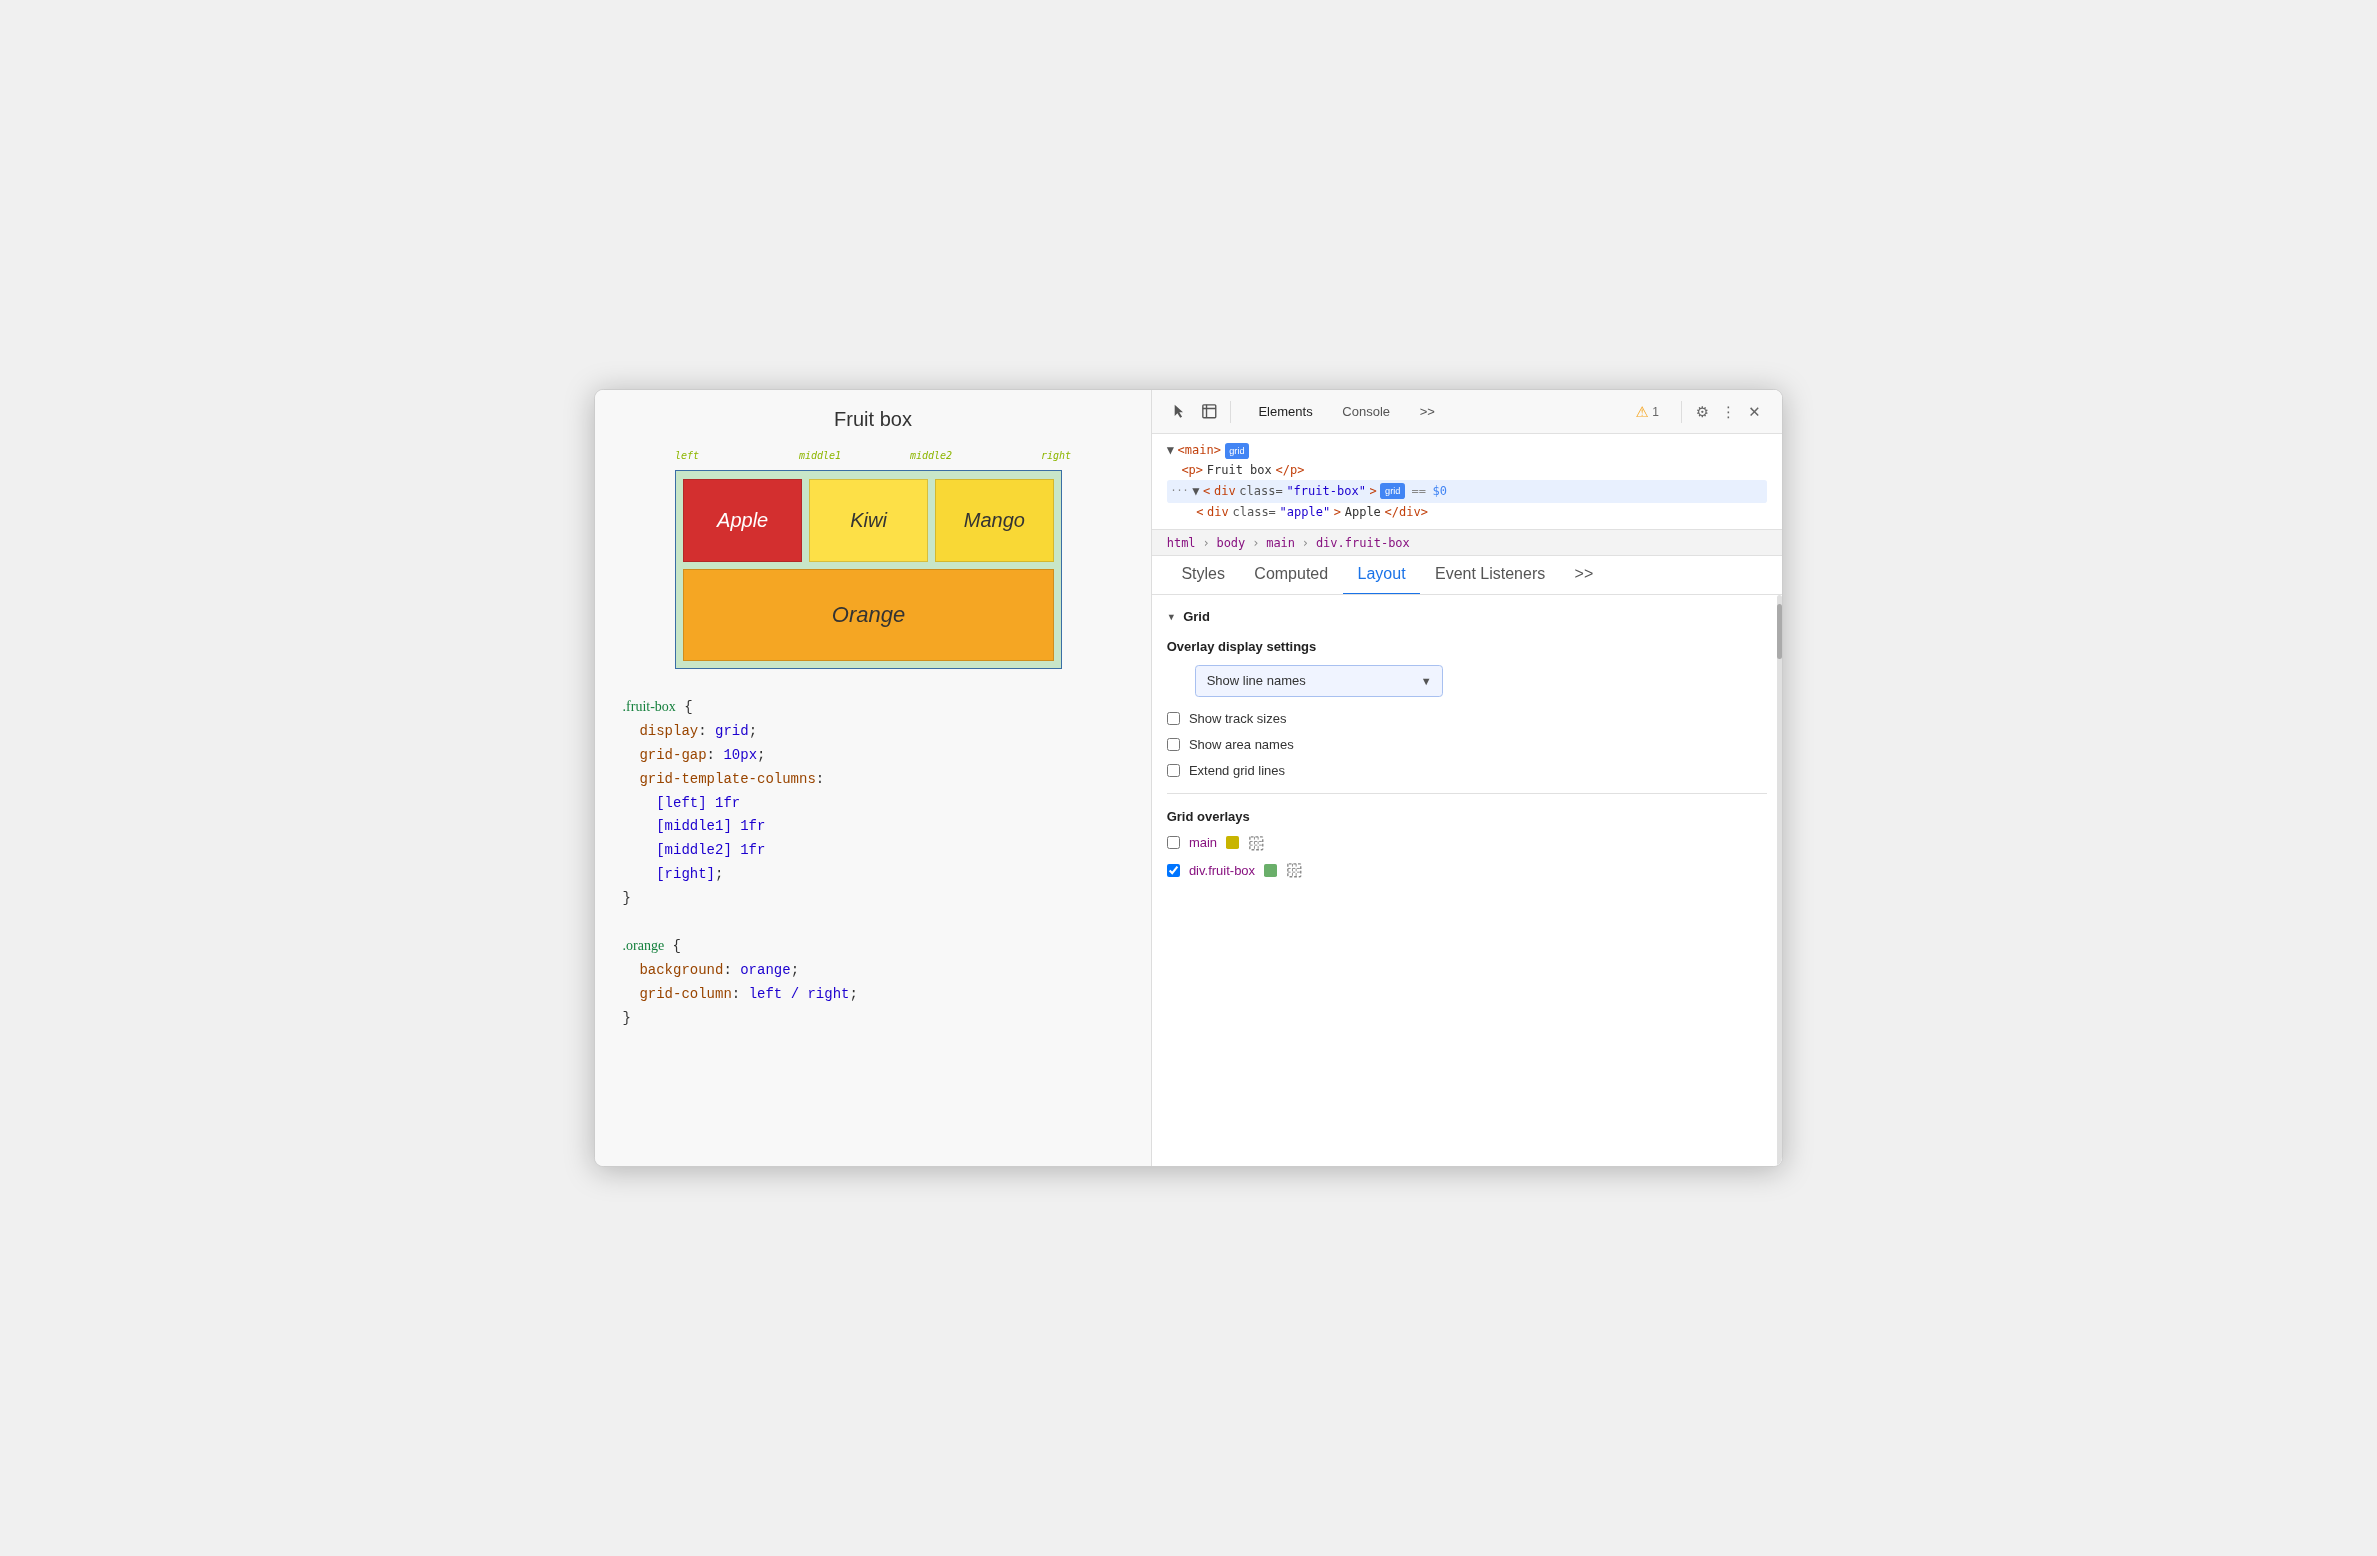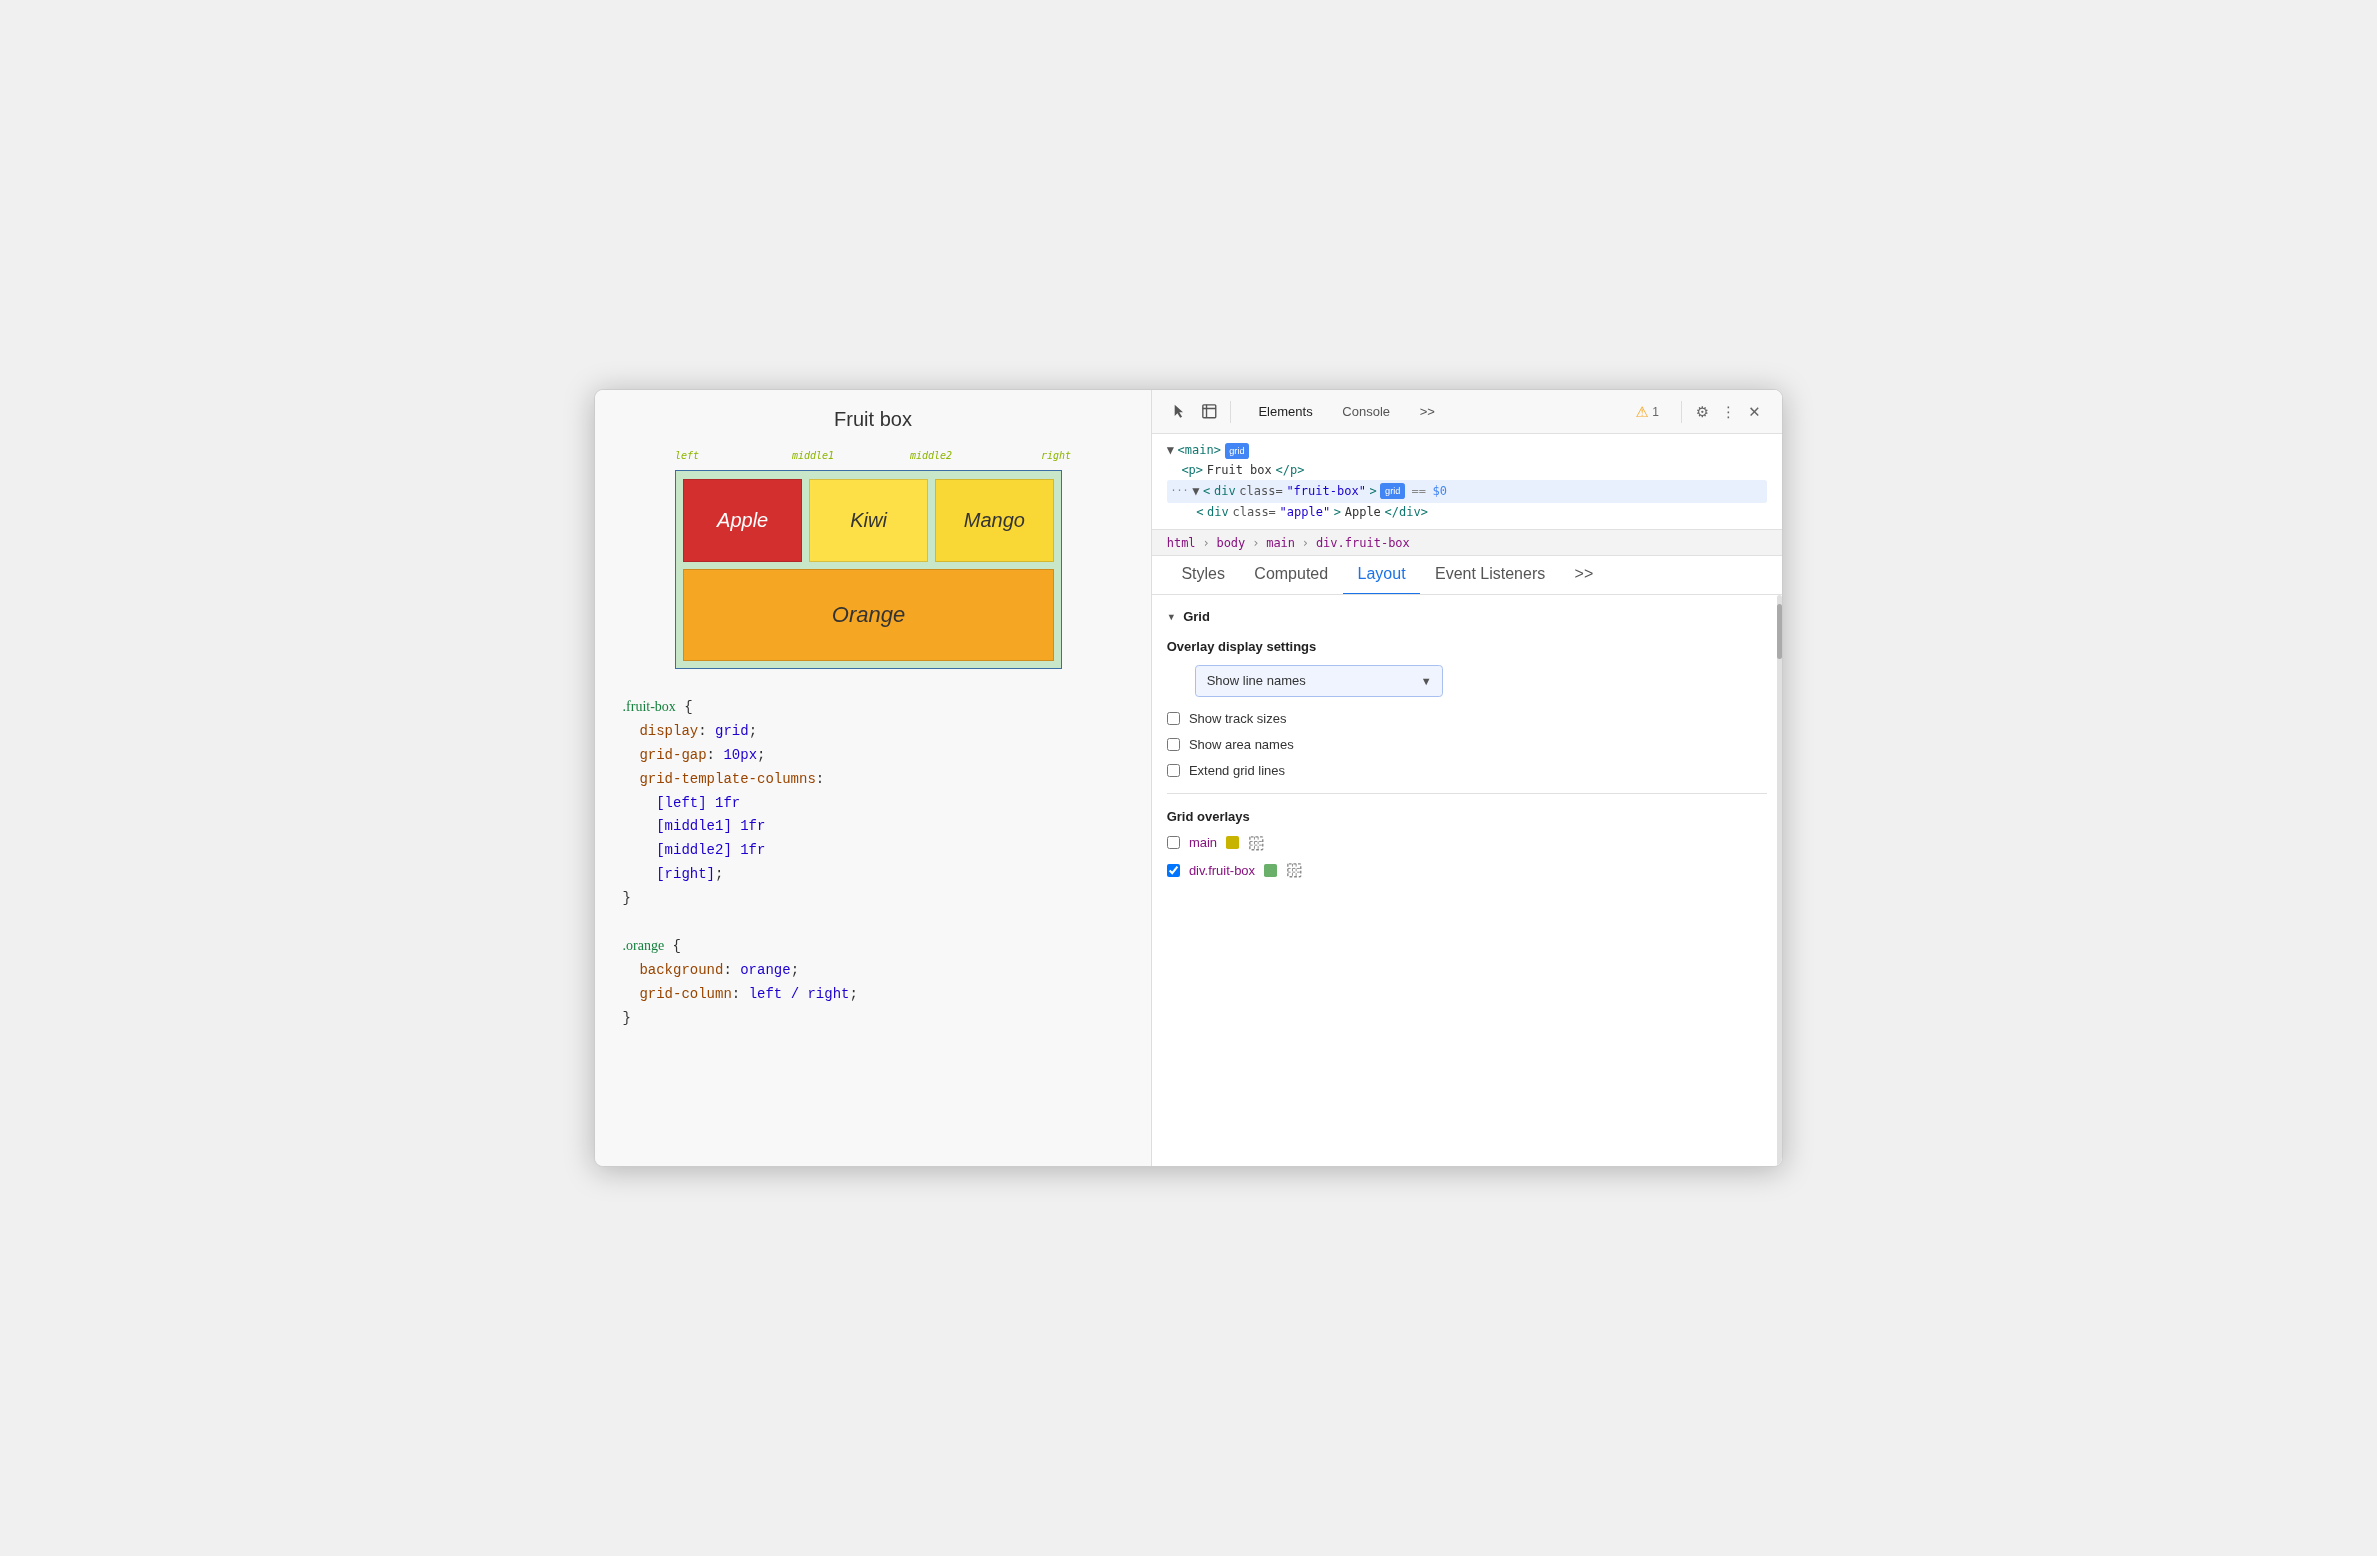--- a/index.html
+++ b/index.html
@@ -172,21 +172,21 @@
       padding: 7.4px 14.7px;
       font-family: monospace;
       font-size: 12px;
       line-height: 1.6;
       border-bottom: 0.9px solid #e0e0e0;
       background: #fff;
     }
     .dom-line { display: flex; align-items: center; gap: 3.7px; }
     .dom-indent { padding-left: 14.7px; }
     .dom-indent2 { padding-left: 29.5px; }
-    .dom-tag { color: #0f766e; }
+    .dom-tag { color: #c2410c; }
     .dom-text { color: #333; }
     .dom-badge {
       background: #4285f4;
       color: #fff;
       font-size: 9.2px;
       padding: 0.9px 4.6px;
       border-radius: 2.8px;
       font-family: sans-serif;
     }
     .dom-equals { color: #888; margin: 0 2.8px; }
@@ -334,21 +334,21 @@
 
 <div class="window">
 
   <div class="left-panel">
     <h2 class="fruit-box-title">Fruit box</h2>
 
     <div class="grid-demo-wrapper">
 
       <div style="position:relative; height:18.4px; width:387px; margin-bottom:1.8px;">
         <span class="line-label" style="left:0px;">left</span>
-        <span class="line-label" style="left:117px;">middle1</span>
+        <span class="line-label" style="left:124px;">middle1</span>
         <span class="line-label" style="left:235px;">middle2</span>
         <span class="line-label" style="left:366px;">right</span>
       </div>
 
       <div class="fruit-grid">
         <div class="fruit-cell cell-apple">
           <span>Apple</span>
         </div>
         <div class="fruit-cell cell-kiwi">
           <span>Kiwi</span>

